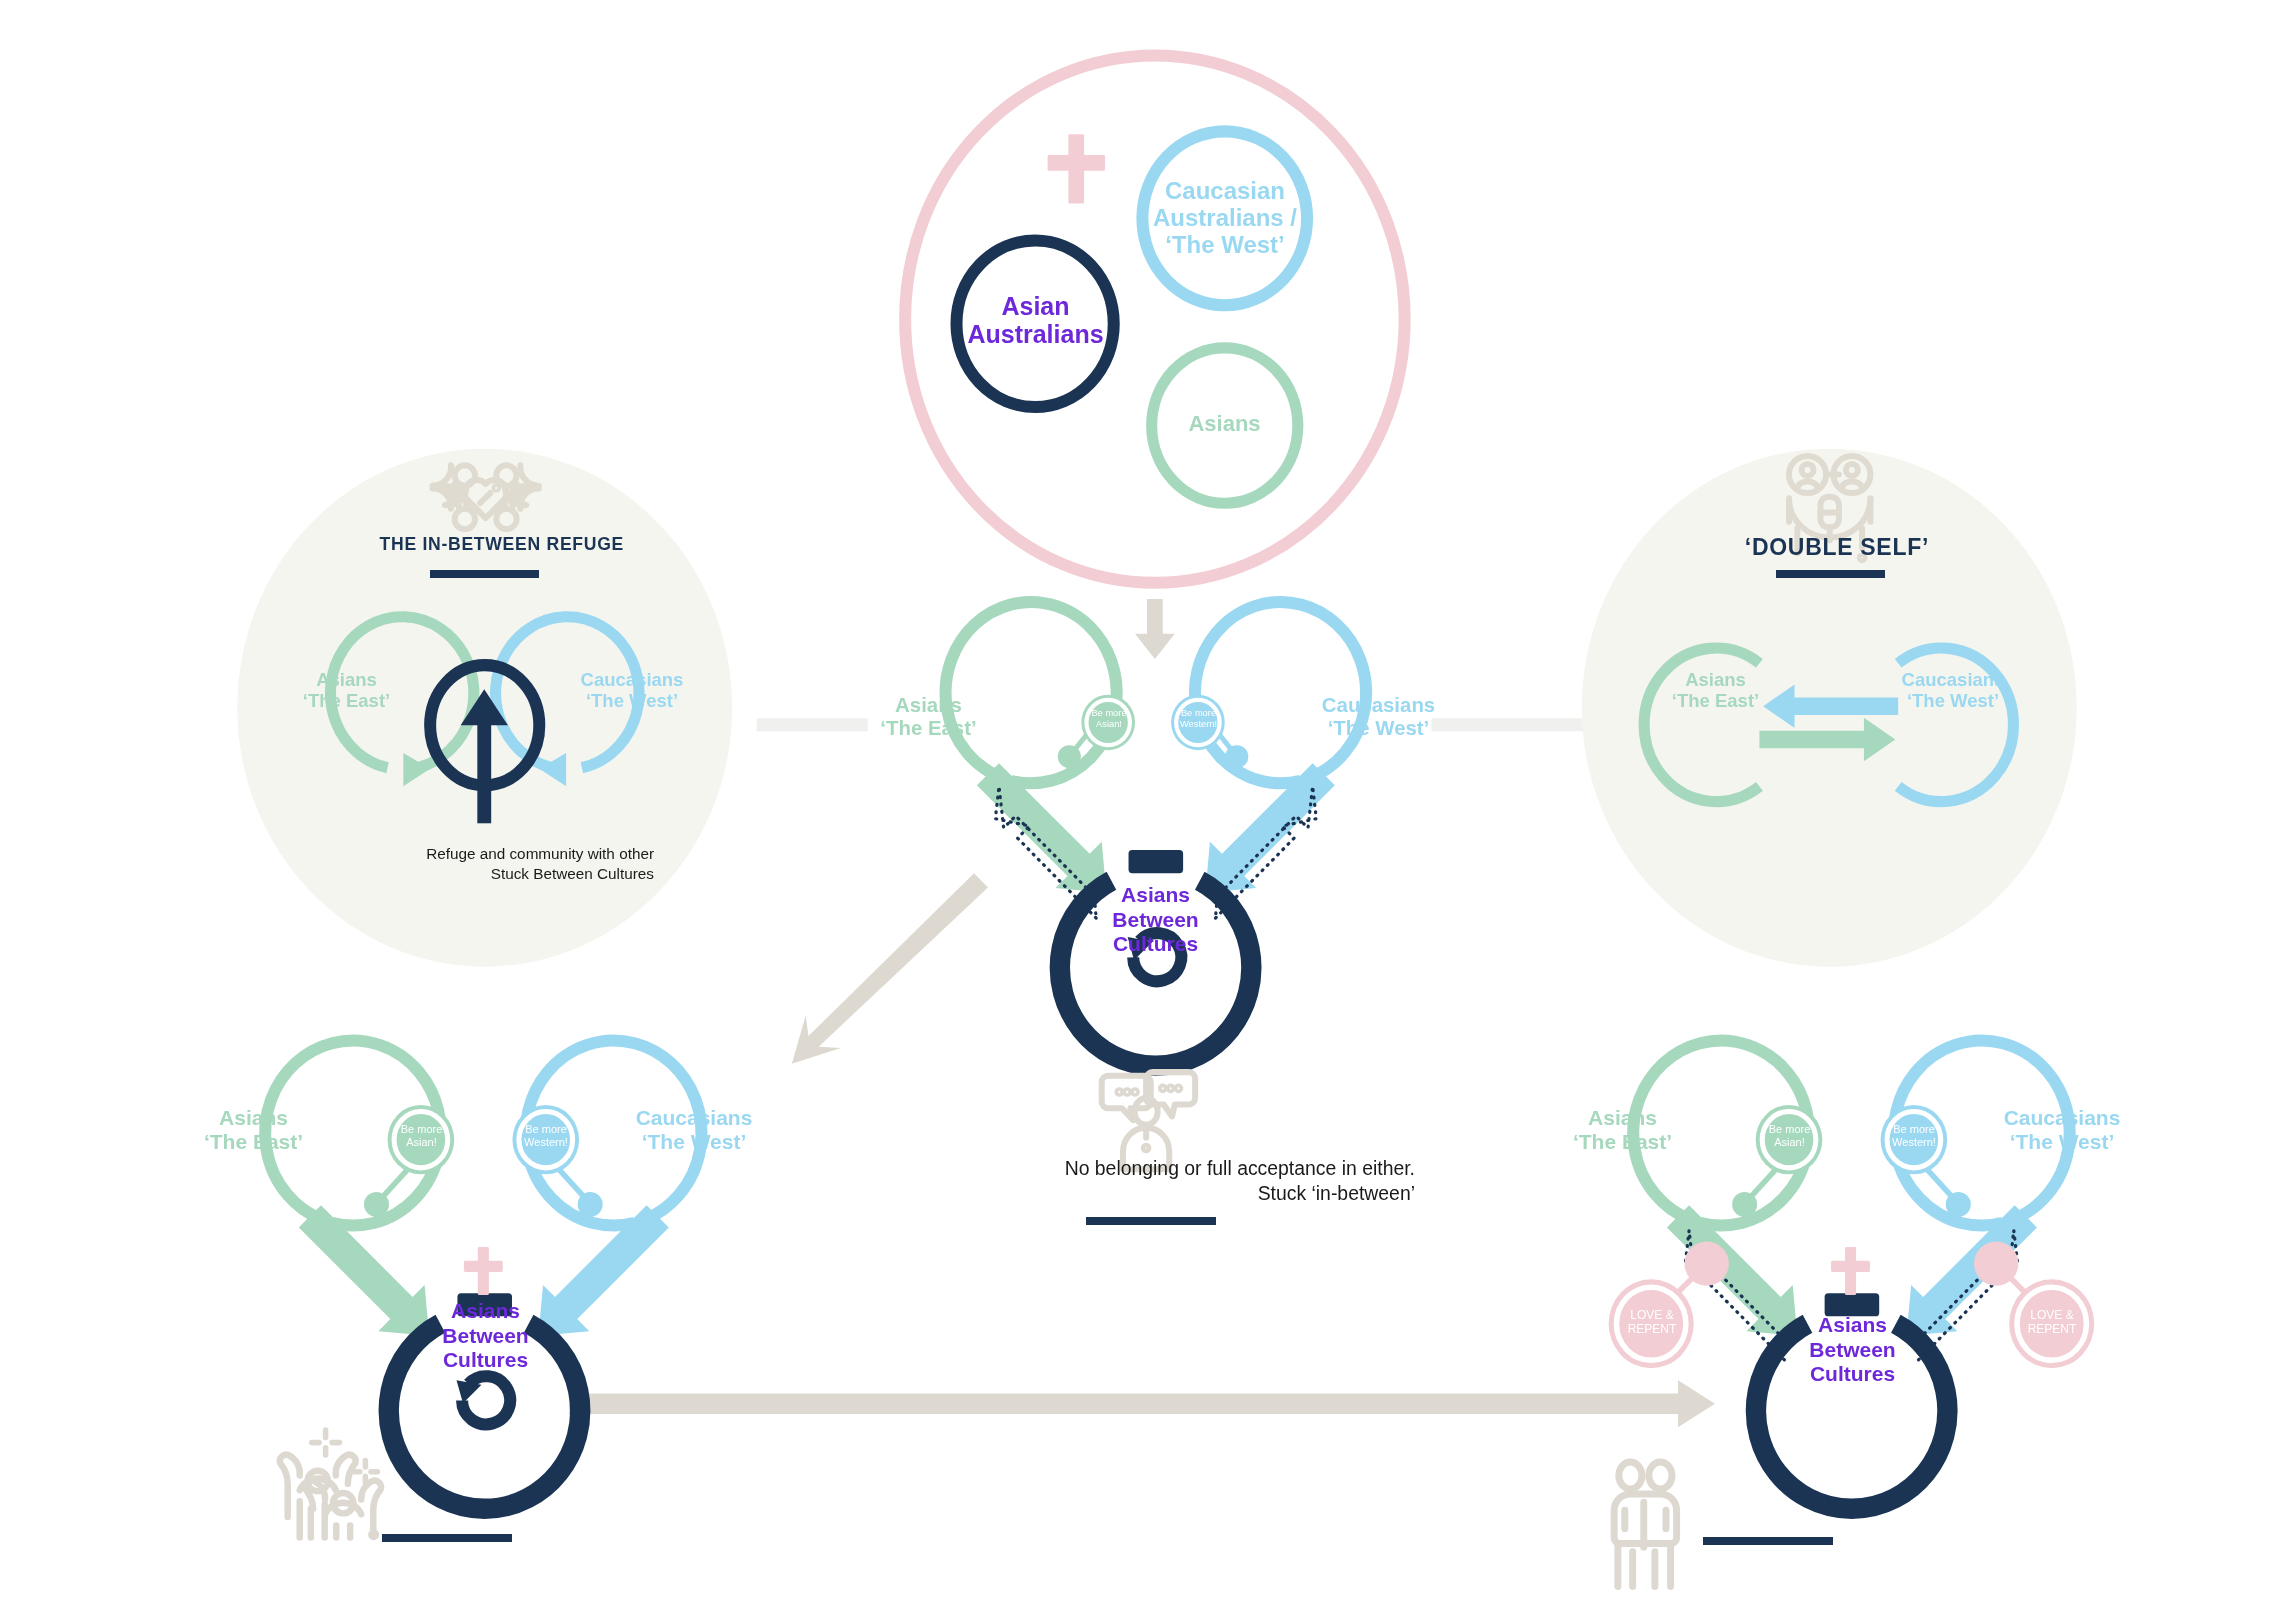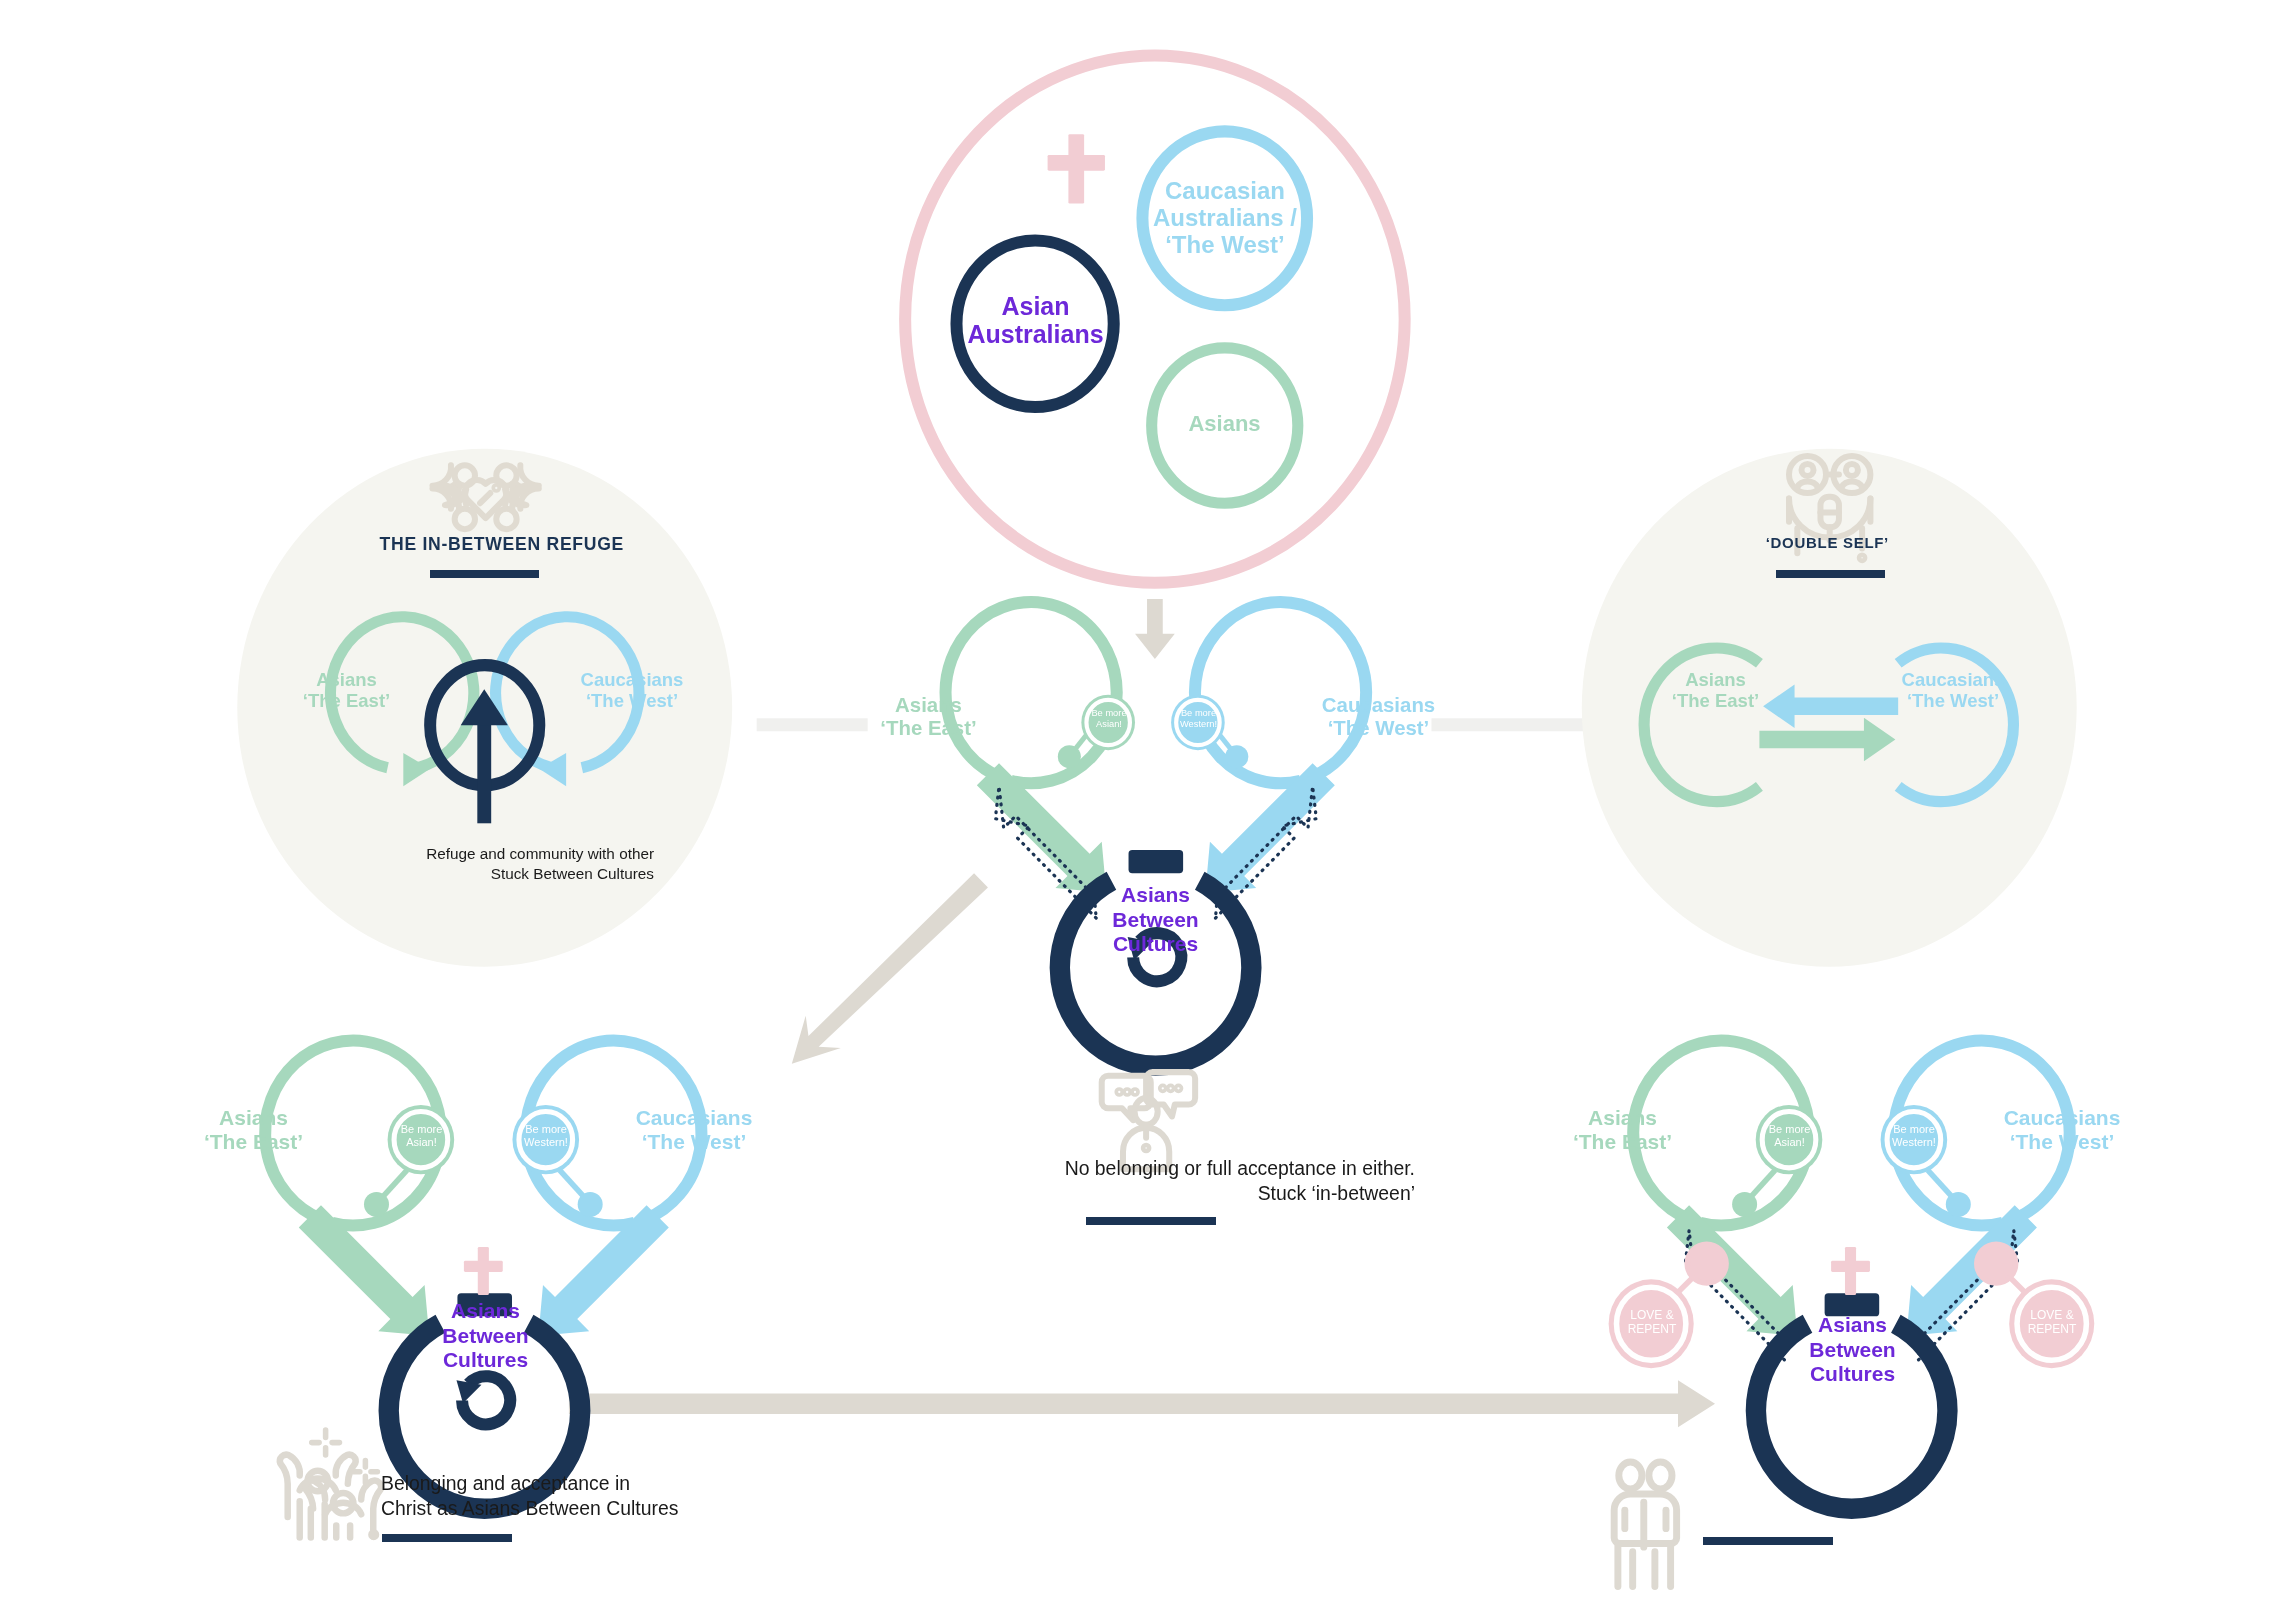--- a/index.html
+++ b/index.html
@@ -343,21 +343,21 @@
 </div>
 <div class="lbl bold c-blue" style="left:542px;top:670px;width:180px;font-size:18.5px;">
   <span>Caucasians</span><br>
   <span>‘The West’</span>
 </div>
 <div class="lbl body-txt" style="left:316px;top:844px;width:338px;font-size:15.3px;line-height:1.3;">
   <span>Refuge and community with other</span><br>
   <span>Stuck Between Cultures</span>
 </div>
 
-<div class="lbl sec-title" style="left:1611px;top:535px;width:278px;font-size:15px;">
+<div class="lbl sec-title" style="left:1651px;top:535px;width:278px;font-size:23px;">
   <span>‘DOUBLE SELF’</span>
 </div>
 <div class="underbar" style="left:1776px;top:570px;width:109px;height:7.9px;"></div>
 <div class="lbl bold c-green" style="left:1637px;top:670px;width:157px;font-size:18.5px;">
   <span>Asians</span><br>
   <span>‘The East’</span>
 </div>
 <div class="lbl bold c-blue" style="left:1863px;top:670px;width:180px;font-size:18.5px;">
   <span>Caucasians</span><br>
   <span>‘The West’</span>
@@ -404,24 +404,20 @@
 </div>
 <div class="lbl bold c-white tiny" style="left:512px;top:1123px;width:68px;font-size:11px;line-height:1.15;">
   <span>Be more</span><br>
   <span>Western!</span>
 </div>
 <div class="lbl bold c-navy" style="left:402px;top:1299px;width:167px;font-size:21px;line-height:1.17;">
   <span>Asians</span><br>
   <span>Between</span><br>
   <span>Cultures</span>
 </div>
-<div class="lbl body-txt" style="left:381px;top:1471px;width:472px;font-size:19.4px;line-height:1.3;text-align:left;">
-  <span>Belonging and acceptance in</span><br>
-  <span>Christ as Asians Between Cultures</span>
-</div>
 <div class="underbar" style="left:382px;top:1534px;width:130px;height:8.3px;"></div>
 
 <div class="lbl bold c-green" style="left:1539px;top:1106px;width:167px;font-size:21px;">
   <span>Asians</span><br>
   <span>‘The East’</span>
 </div>
 <div class="lbl bold c-blue" style="left:1965px;top:1106px;width:194px;font-size:21px;">
   <span>Caucasians</span><br>
   <span>‘The West’</span>
 </div>

